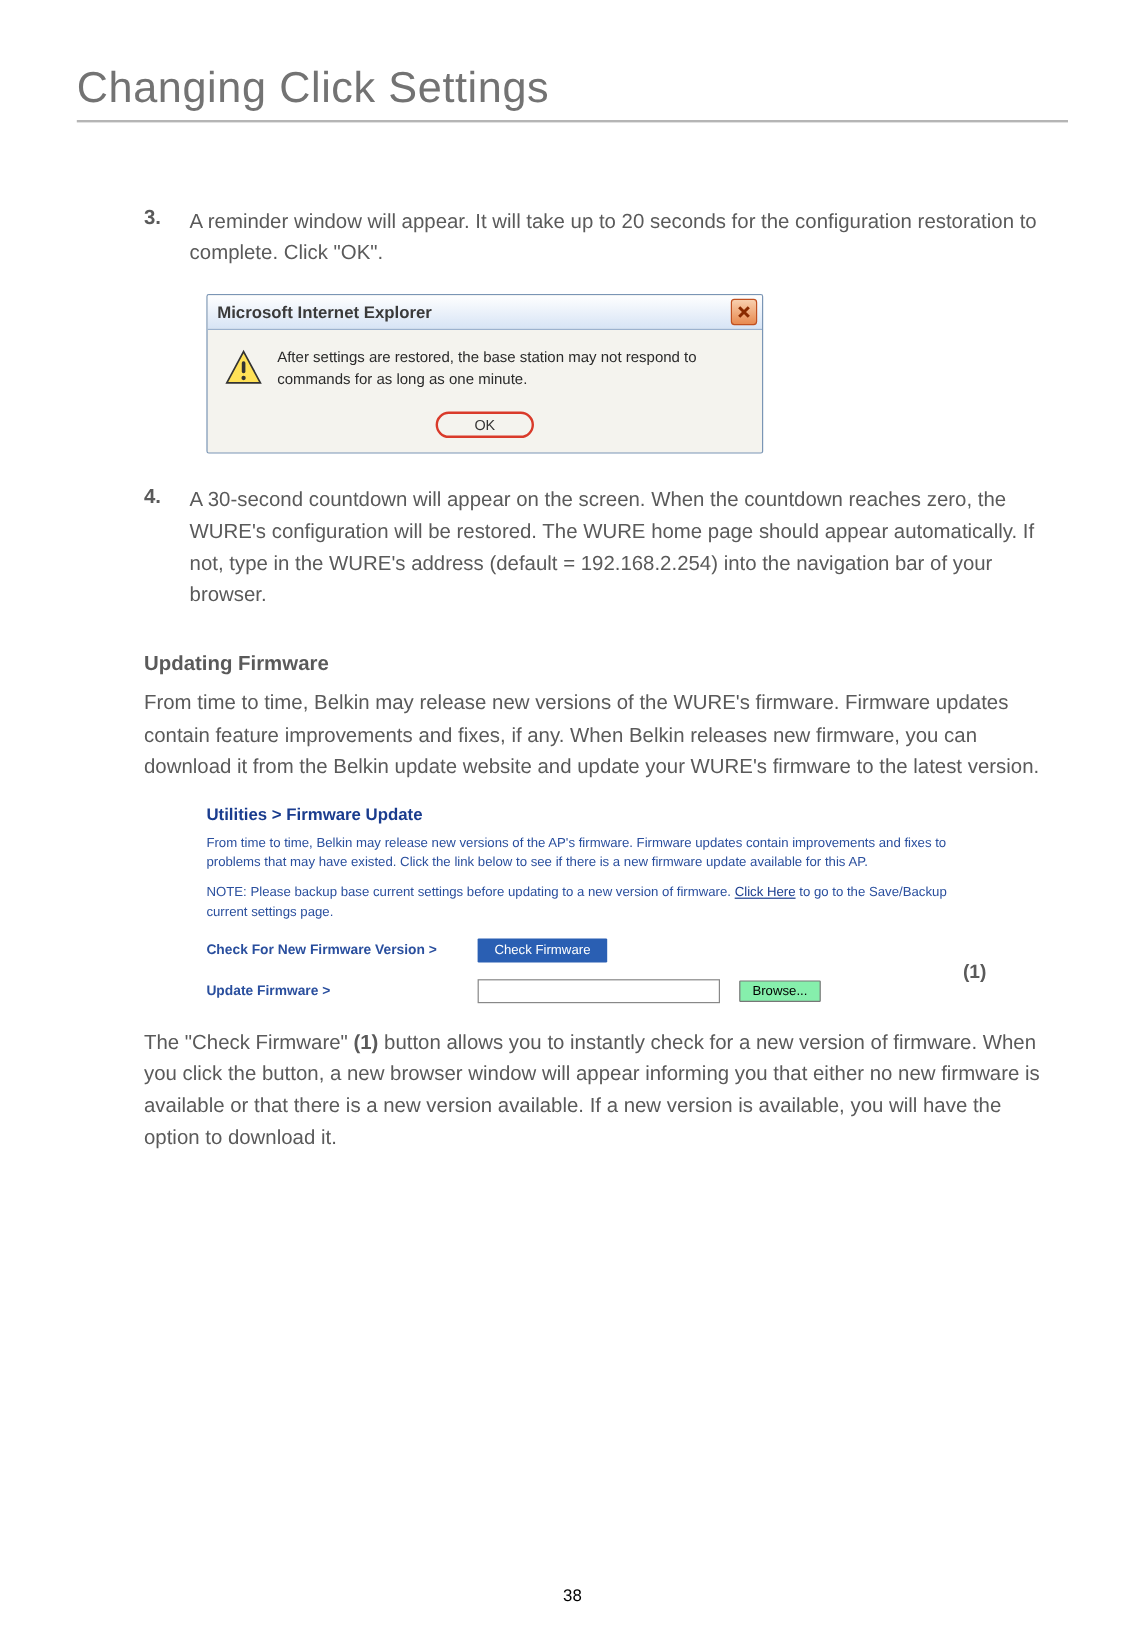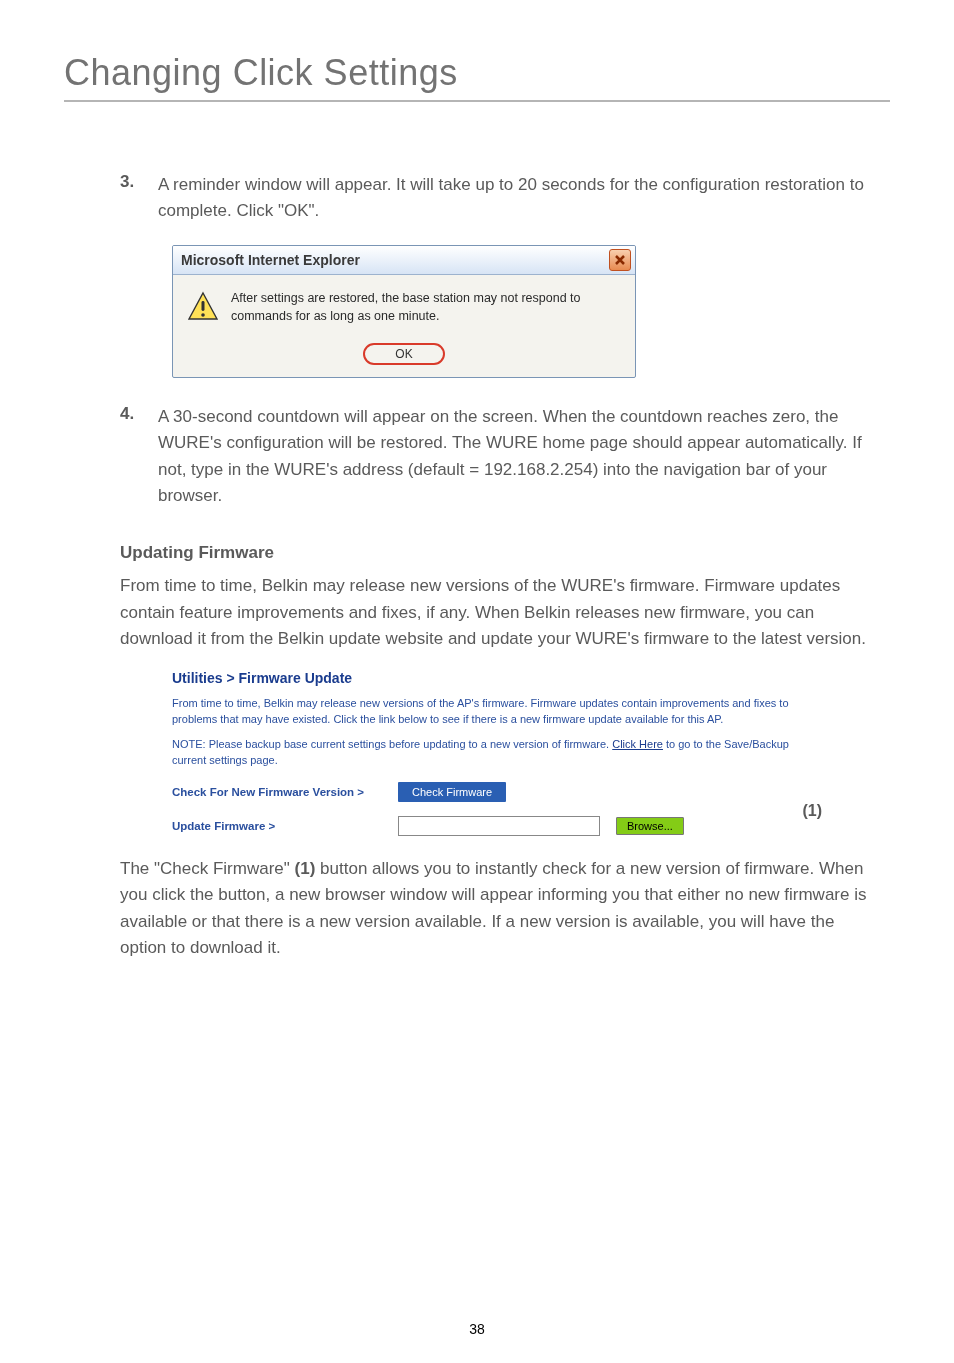--- a/index.html
+++ b/index.html
@@ -33,21 +33,21 @@
   .section-h{font-weight:700;font-size:17px;color:var(--text);margin:34px 0 10px 0;}
   .para{color:var(--text);font-size:17px;line-height:1.55;margin:0 0 18px 0;}
   .fw-panel{margin:4px 0 20px 52px;width:620px;position:relative;}
   .fw-title{color:var(--link);font-weight:700;font-size:14px;margin-bottom:10px;}
   .fw-desc{font-size:11px;color:#2a4f9e;line-height:1.4;margin-bottom:10px;}
   .fw-desc a{color:#1a3c8e;}
   .fw-row{display:flex;align-items:center;gap:16px;margin:14px 0;}
   .fw-label{color:var(--accent);font-weight:700;font-size:11.5px;width:210px;}
   .btn-blue{background:#2a5fb3;color:#fff;border:none;font-size:11px;padding:4px 14px;border-radius:1px;}
   .input-box{width:200px;height:18px;border:1px solid #888;background:#fff;}
-  .browse-btn{border:1px solid #777;background:#84cc16;font-size:11px;padding:2px 10px;border-radius:1px;}
+  .browse-btn{border:1px solid #777;background:#86efac;font-size:11px;padding:2px 10px;border-radius:1px;}
   .annot{position:absolute;right:-30px;top:132px;color:var(--text);font-weight:700;font-size:16px;}
   .pagenum{position:absolute;bottom:26px;left:50%;transform:translateX(-50%);color:#000000;font-size:14px;}
 </style>
 </head>
 <body>
 
 <div class="page">
   <div class="title-row">
     <span class="title">Changing Click Settings</span>
   </div>

